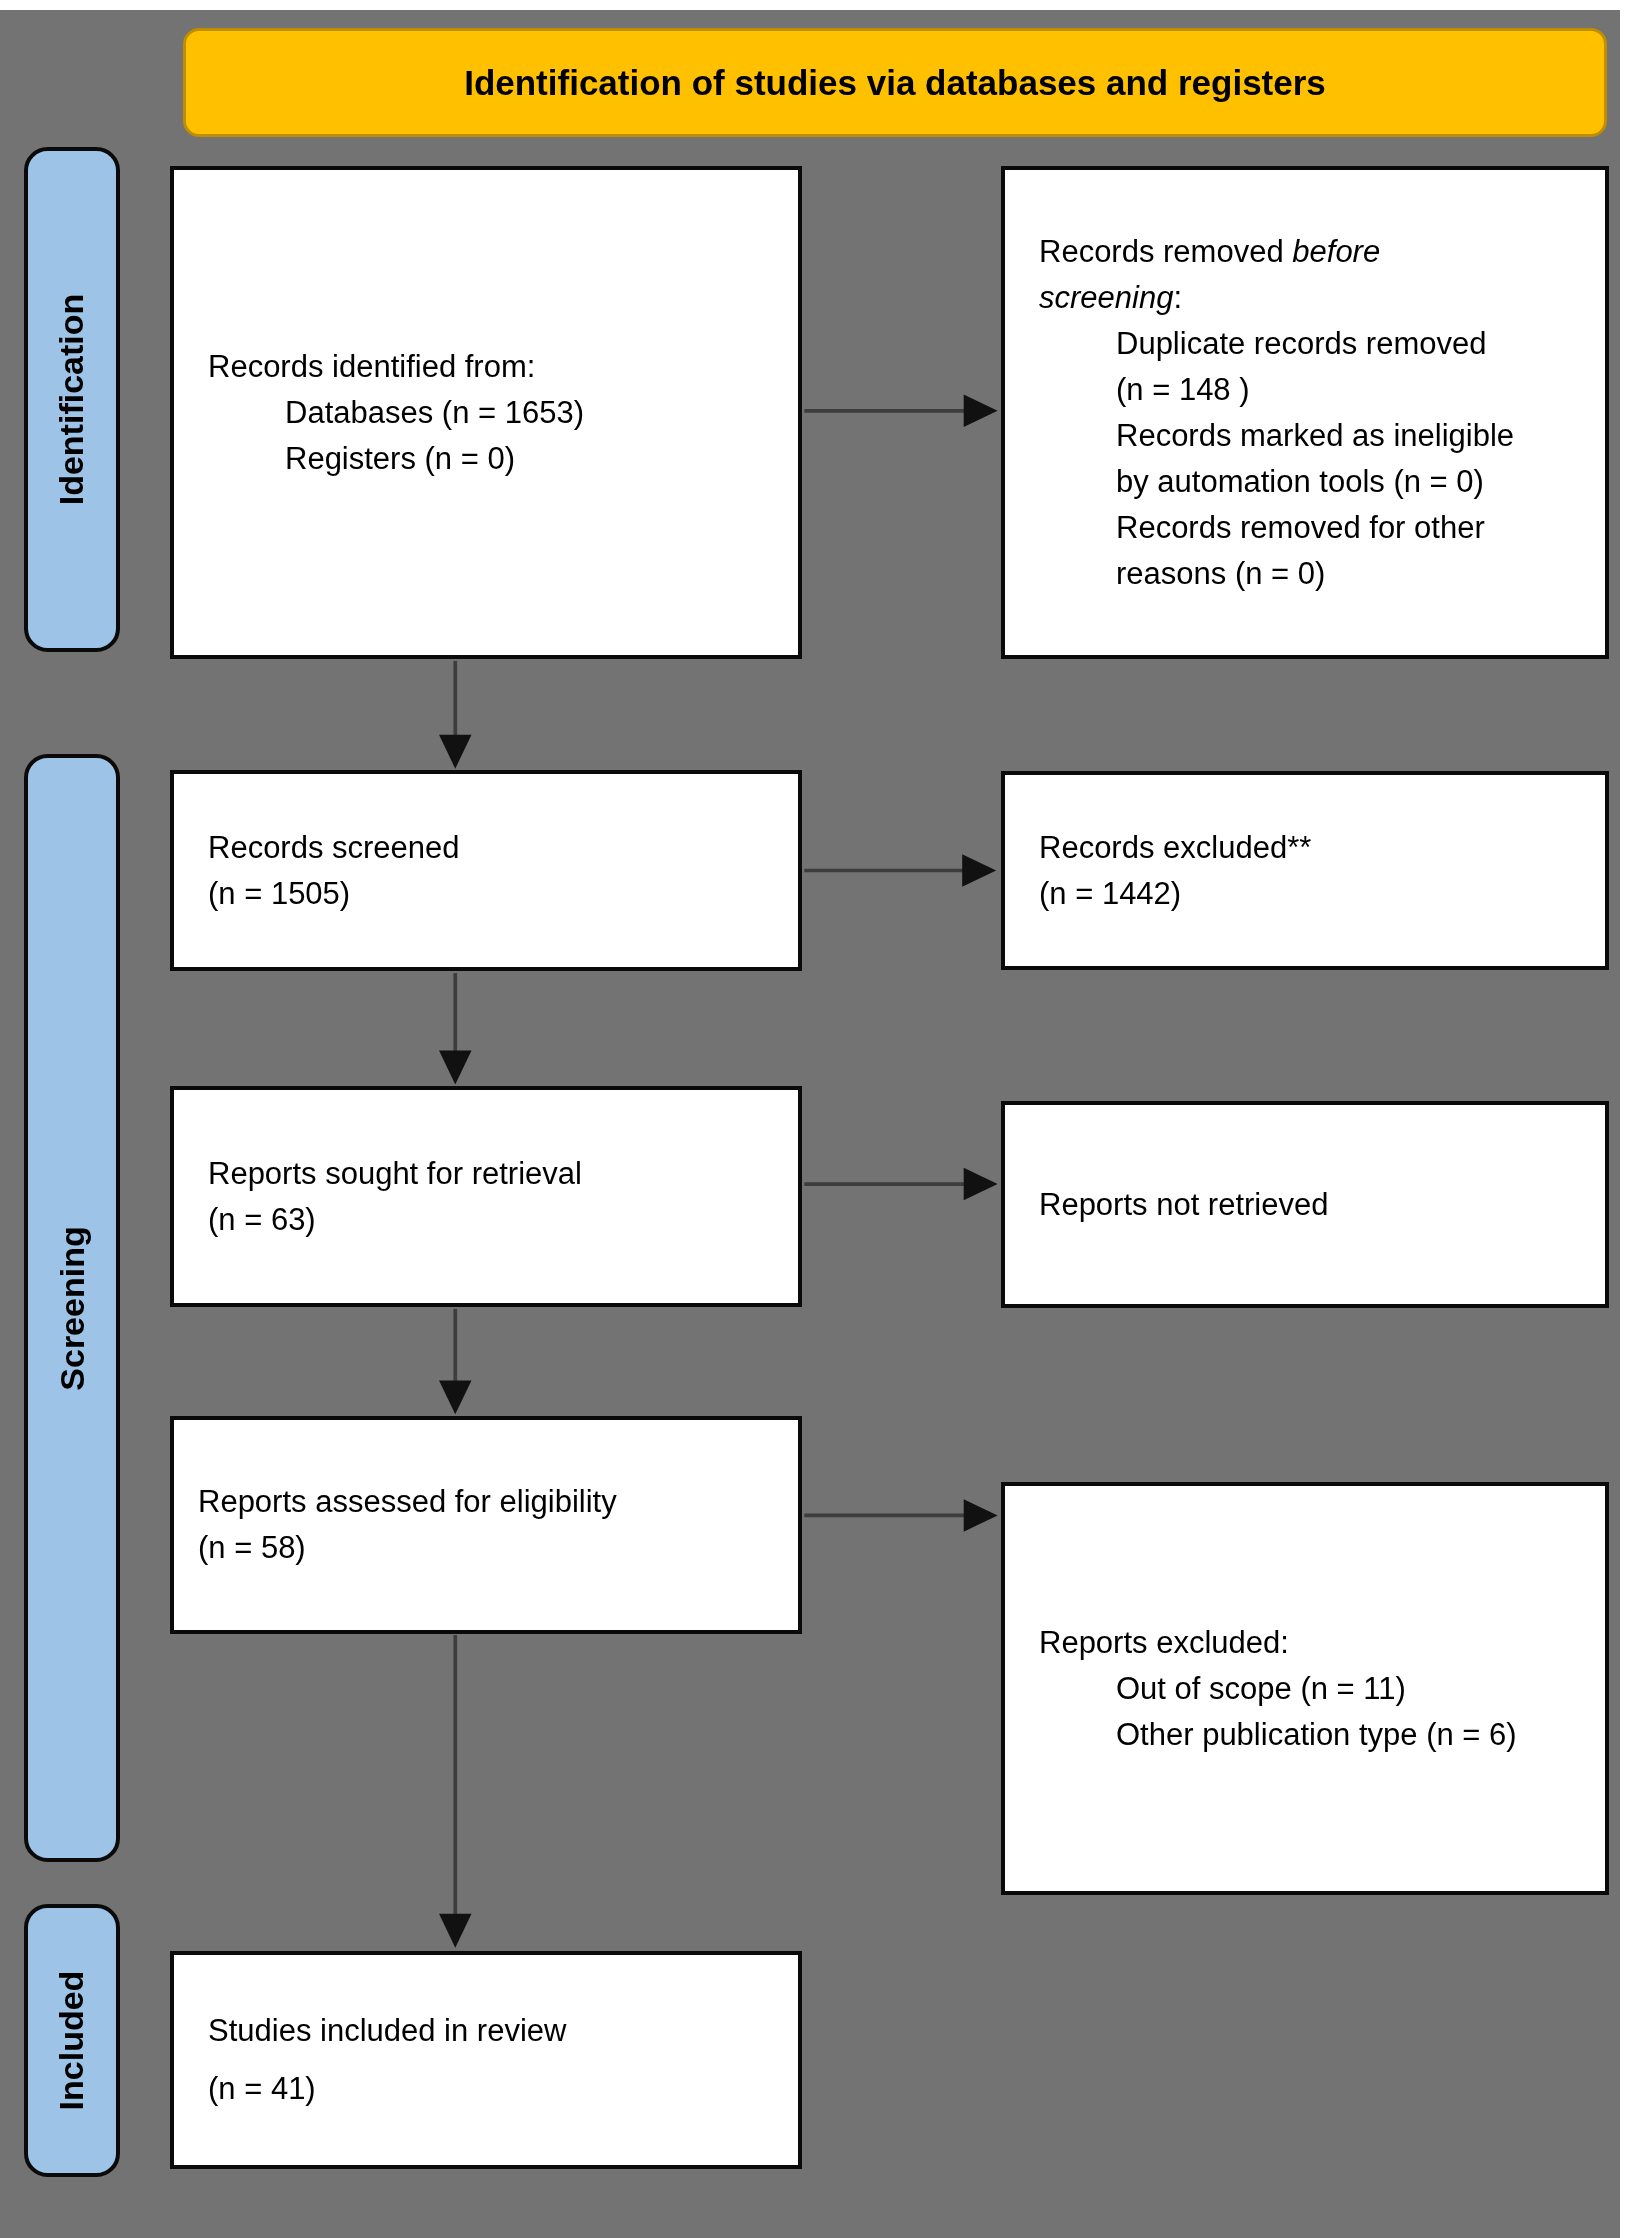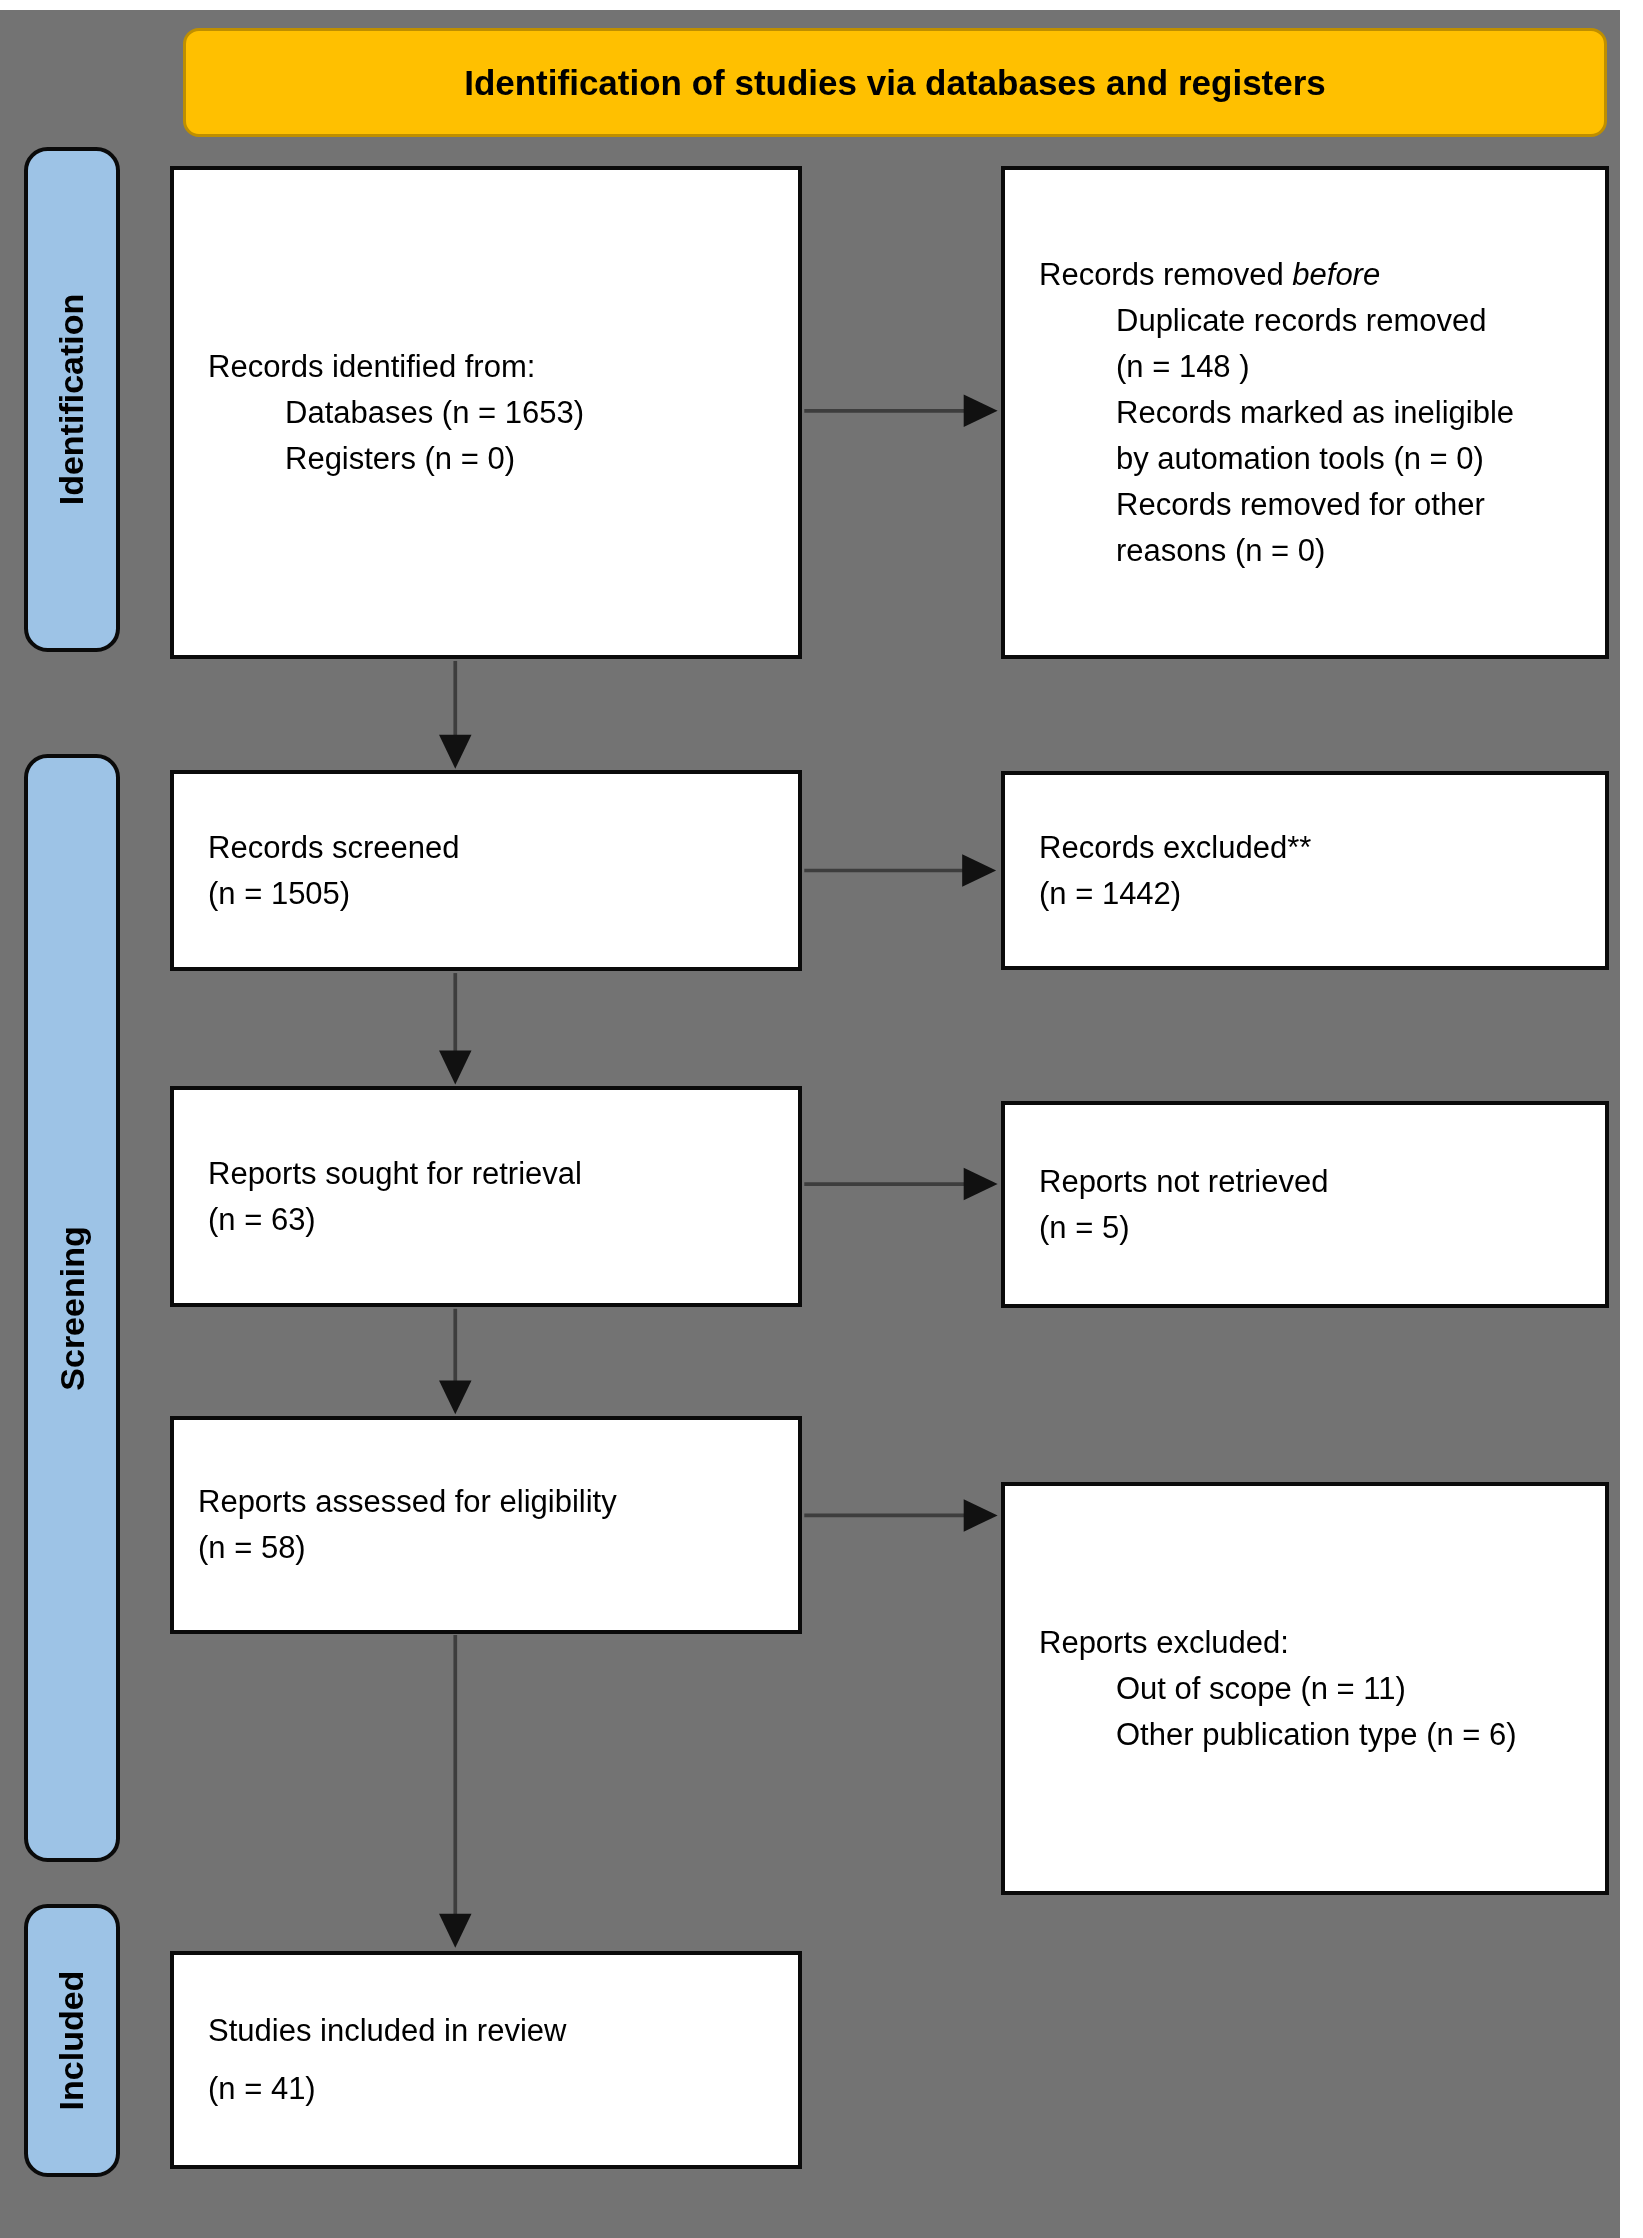--- a/index.html
+++ b/index.html
@@ -122,36 +122,36 @@
       <div class="line"><span>(n = 58)</span></div>
     </div>
 
   <div class="flow-box col-left" id="box-included">
       <div class="line"><span>Studies included in review</span></div>
       <div class="line"><span>(n = 41)</span></div>
     </div>
 
   <div class="flow-box col-right" id="box-removed">
       <div class="line"><span>Records removed </span><em>before</em></div>
+      <div class="line"><em>screening</em><span>:</span></div>
       <div class="line indent1"><span>Duplicate records removed</span></div>
       <div class="line indent1"><span>(n = 148 )</span></div>
       <div class="line indent1"><span>Records marked as ineligible</span></div>
       <div class="line indent1"><span>by automation tools (n = 0)</span></div>
       <div class="line indent1"><span>Records removed for other</span></div>
       <div class="line indent1"><span>reasons (n = 0)</span></div>
     </div>
 
   <div class="flow-box col-right" id="box-records-excluded">
       <div class="line"><span>Records excluded**</span></div>
       <div class="line"><span>(n = 1442)</span></div>
     </div>
 
   <div class="flow-box col-right" id="box-not-retrieved">
       <div class="line"><span>Reports not retrieved</span></div>
-      <div class="line"><span>(n = 5)</span></div>
     </div>
 
   <div class="flow-box col-right" id="box-reports-excluded">
       <div class="line"><span>Reports excluded:</span></div>
       <div class="line indent1"><span>Out of scope (n = 11)</span></div>
       <div class="line indent1"><span>Other publication type (n = 6)</span></div>
     </div>
 
   <svg id="arrow-layer" viewBox="0 0 2228 3034" xmlns="http://www.w3.org/2000/svg">
     <g stroke="#3d3d3d" stroke-width="5" fill="#111111">

